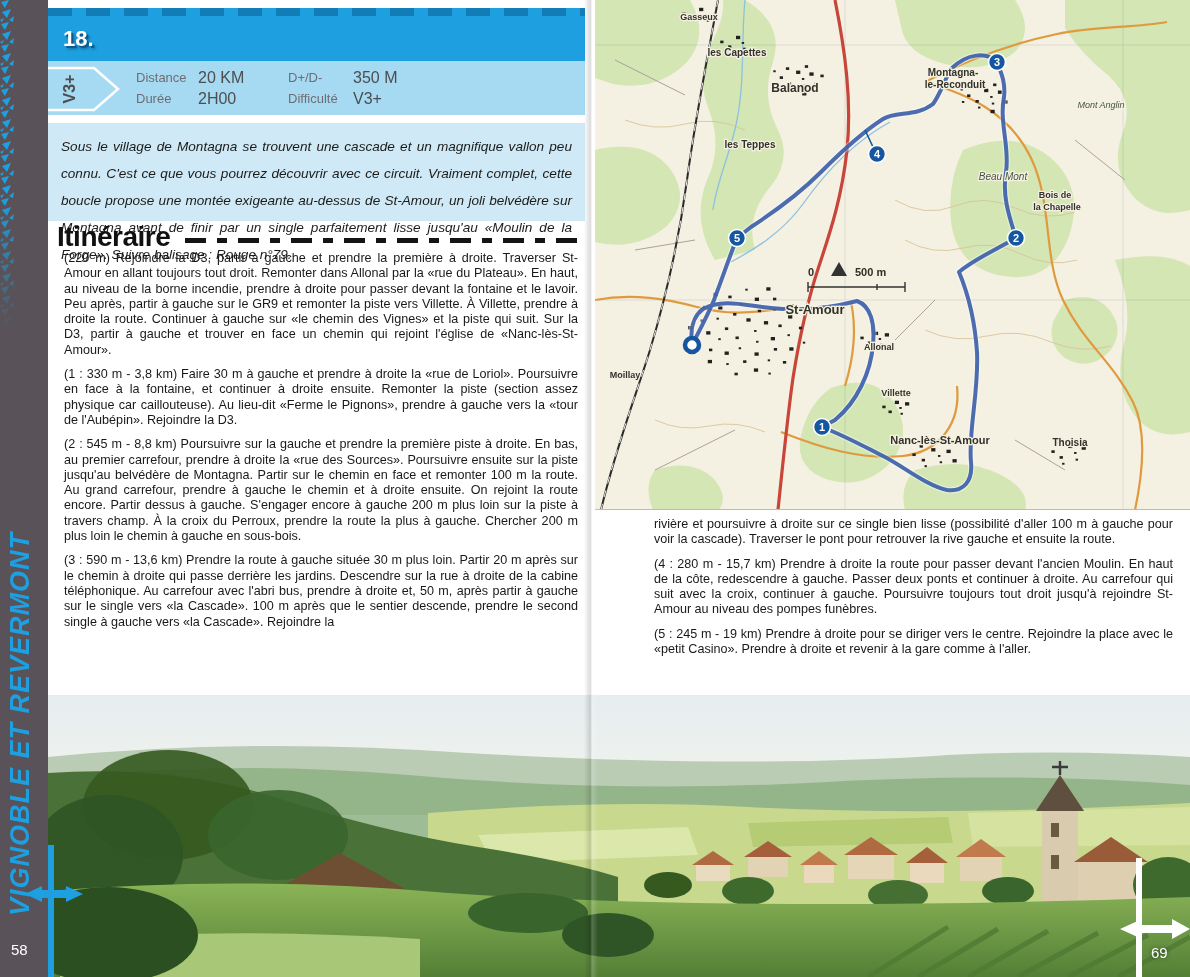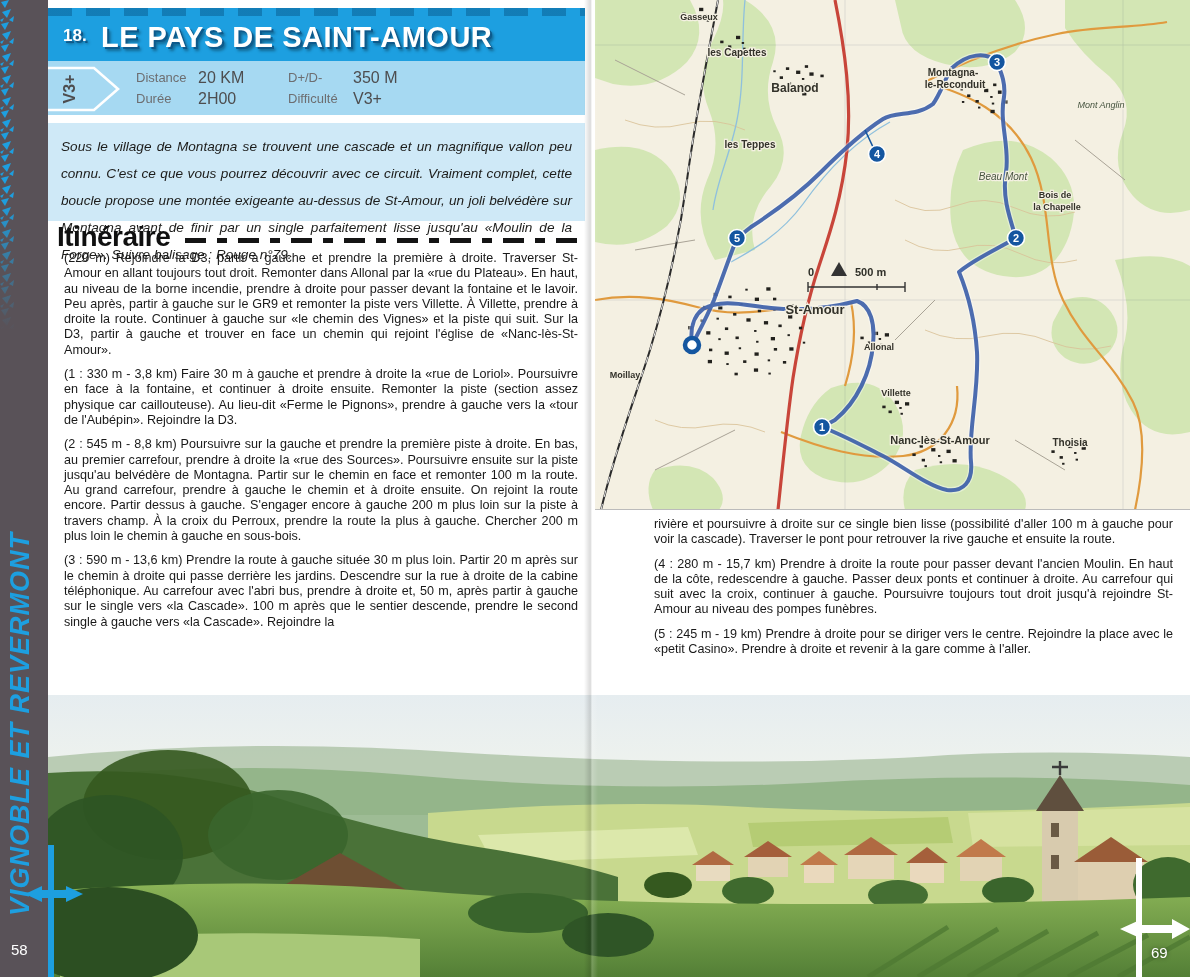--- a/index.html
+++ b/index.html
@@ -10,21 +10,21 @@
   .vlabel{position:absolute;left:5px;top:548px;height:368px;writing-mode:vertical-rl;
           transform:rotate(180deg);font-style:italic;font-weight:bold;font-size:27px;
           color:#1d9fe0;letter-spacing:1px;white-space:nowrap;}
   .pagenum{position:absolute;color:#fff;font-size:15px;}
   .pagenum.left{left:11px;top:941px;text-align:right;}
   .pagenum.right{left:1151px;top:944px;text-shadow:0 0 4px rgba(0,0,0,.5);}
   
   .titlebar{position:absolute;left:48px;top:8px;width:537px;height:53px;background:#1d9fe0;}
   .titlebar::before{content:"";position:absolute;left:0;top:0;width:100%;height:8px;
       background:repeating-linear-gradient(90deg,rgba(10,96,148,.55) 0 24px,transparent 24px 38px);}
-  .rnum{position:absolute;left:15px;top:18px;font-weight:bold;font-size:17px;color:#fff;
+  .rnum{position:absolute;left:15px;top:18px;font-weight:bold;font-size:22px;color:#fff;
         text-shadow:2px 2px 0 #0d5a8c,3px 3px 3px rgba(0,0,0,.35);}
   .rtitle{position:absolute;left:53px;top:13px;font-weight:bold;font-size:29px;color:#fff;
         letter-spacing:.5px;text-shadow:2px 2px 0 #0d5a8c,3.5px 3.5px 3px rgba(0,0,0,.35);}
   .statsbar{position:absolute;left:48px;top:61px;width:537px;height:54px;background:#a6d9f2;}
   .scell{position:absolute;font-size:13px;}
   .s-label{color:#6d6e71;} .s-value{color:#4d4d4f;font-weight:normal;font-size:16px;}
   .badge{position:absolute;left:6px;top:66px;width:116px;height:46px;}
   .badge text{font:bold 16px "Liberation Sans",sans-serif;fill:#4d4d4f;text-anchor:middle;}
   
   .intro{position:absolute;left:48px;top:123px;width:537px;height:98px;background:#cfe9f7;
@@ -368,21 +368,20 @@
           <text x="282" y="157.8" class="wnum">4</text>
           <circle cx="142" cy="238" r="8.5" class="wpt"></circle>
           <text x="142" y="241.8" class="wnum">5</text>
         </g>
       <path d="M0,509.5 H595" stroke="#bbb" stroke-width="1"></path>
     </svg>
   </div>
 
   <div class="titlebar">
     <span class="rnum">18.</span>
-    <span class="rtitle">LE PAYS DE SAINT-AMOUR</span>
   </div>
 
   <div class="statsbar">
     <span class="scell s-label" style="left:88px;top:9px">Distance</span>
     <span class="scell s-value" style="left:150px;top:8px">20 KM</span>
     <span class="scell s-label" style="left:88px;top:30px">Durée</span>
     <span class="scell s-value" style="left:150px;top:29px">2H00</span>
     <span class="scell s-label" style="left:240px;top:9px">D+/D-</span>
     <span class="scell s-value" style="left:305px;top:8px">350 M</span>
     <span class="scell s-label" style="left:240px;top:30px">Difficulté</span>

